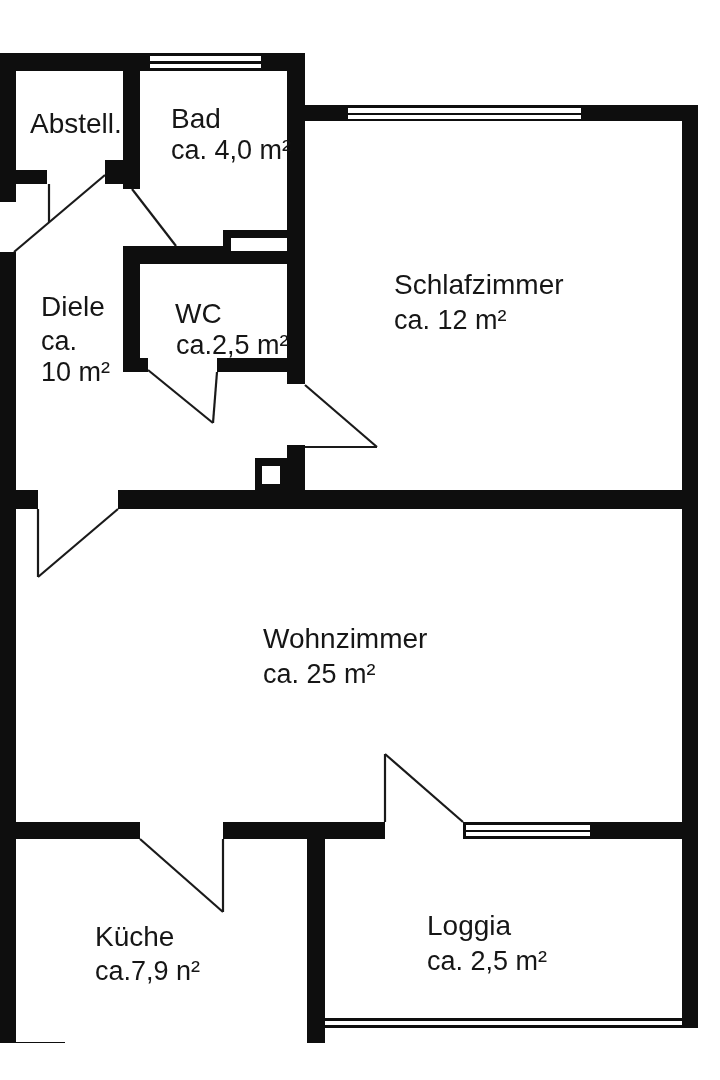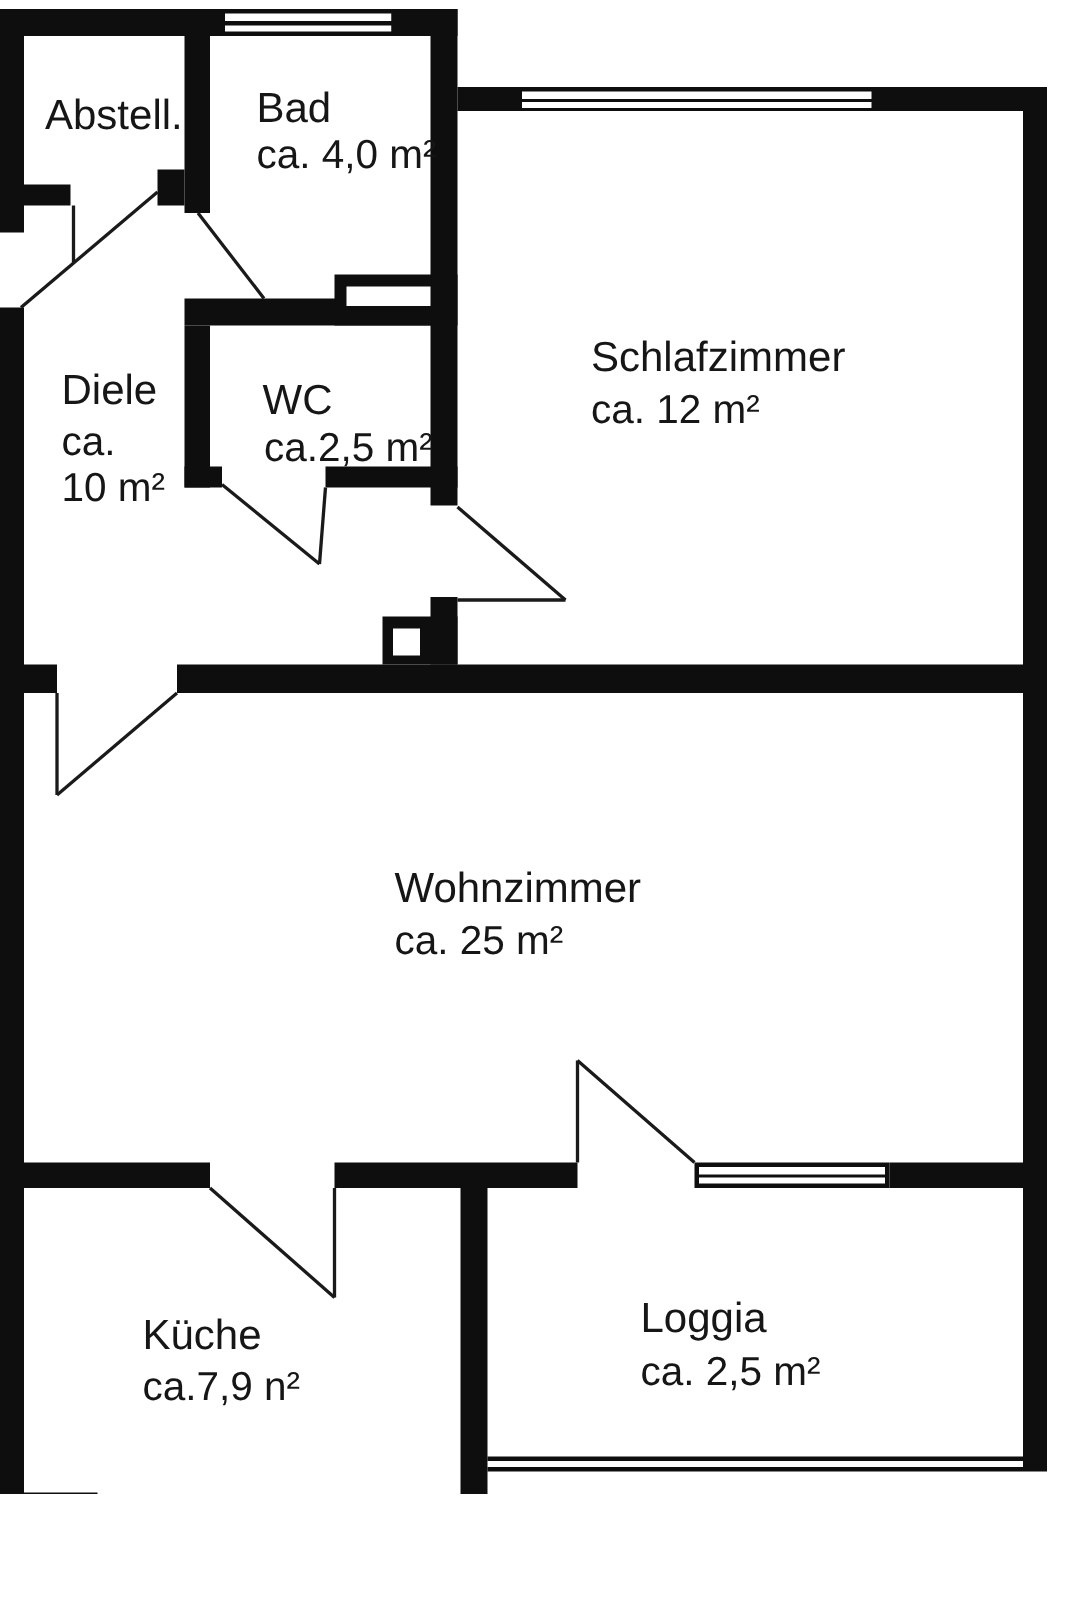--- a/index.html
+++ b/index.html
@@ -1,18 +1,19 @@
 <!DOCTYPE html>
 <html><head>
 <meta charset="utf-8">
 <style>
   html,body{margin:0;padding:0;background:#ffffff;}
   .plan-wrap{
     width:720px;height:996px;background:#ffffff;position:relative;
     font-family:"Liberation Sans", sans-serif;
+    margin-top:47px;
   }
   svg{display:block;}
   .wall{fill:#0e0e0e;stroke:none;}
   .floor{fill:#ffffff;stroke:none;}
   .win{fill:#ffffff;stroke:none;}
   .doorline{stroke:#1a1a1a;stroke-width:2.2;fill:none;}
   .room-name{font-size:28px;fill:#161616;}
   .room-area{font-size:27px;fill:#161616;}
 </style>
 </head>

